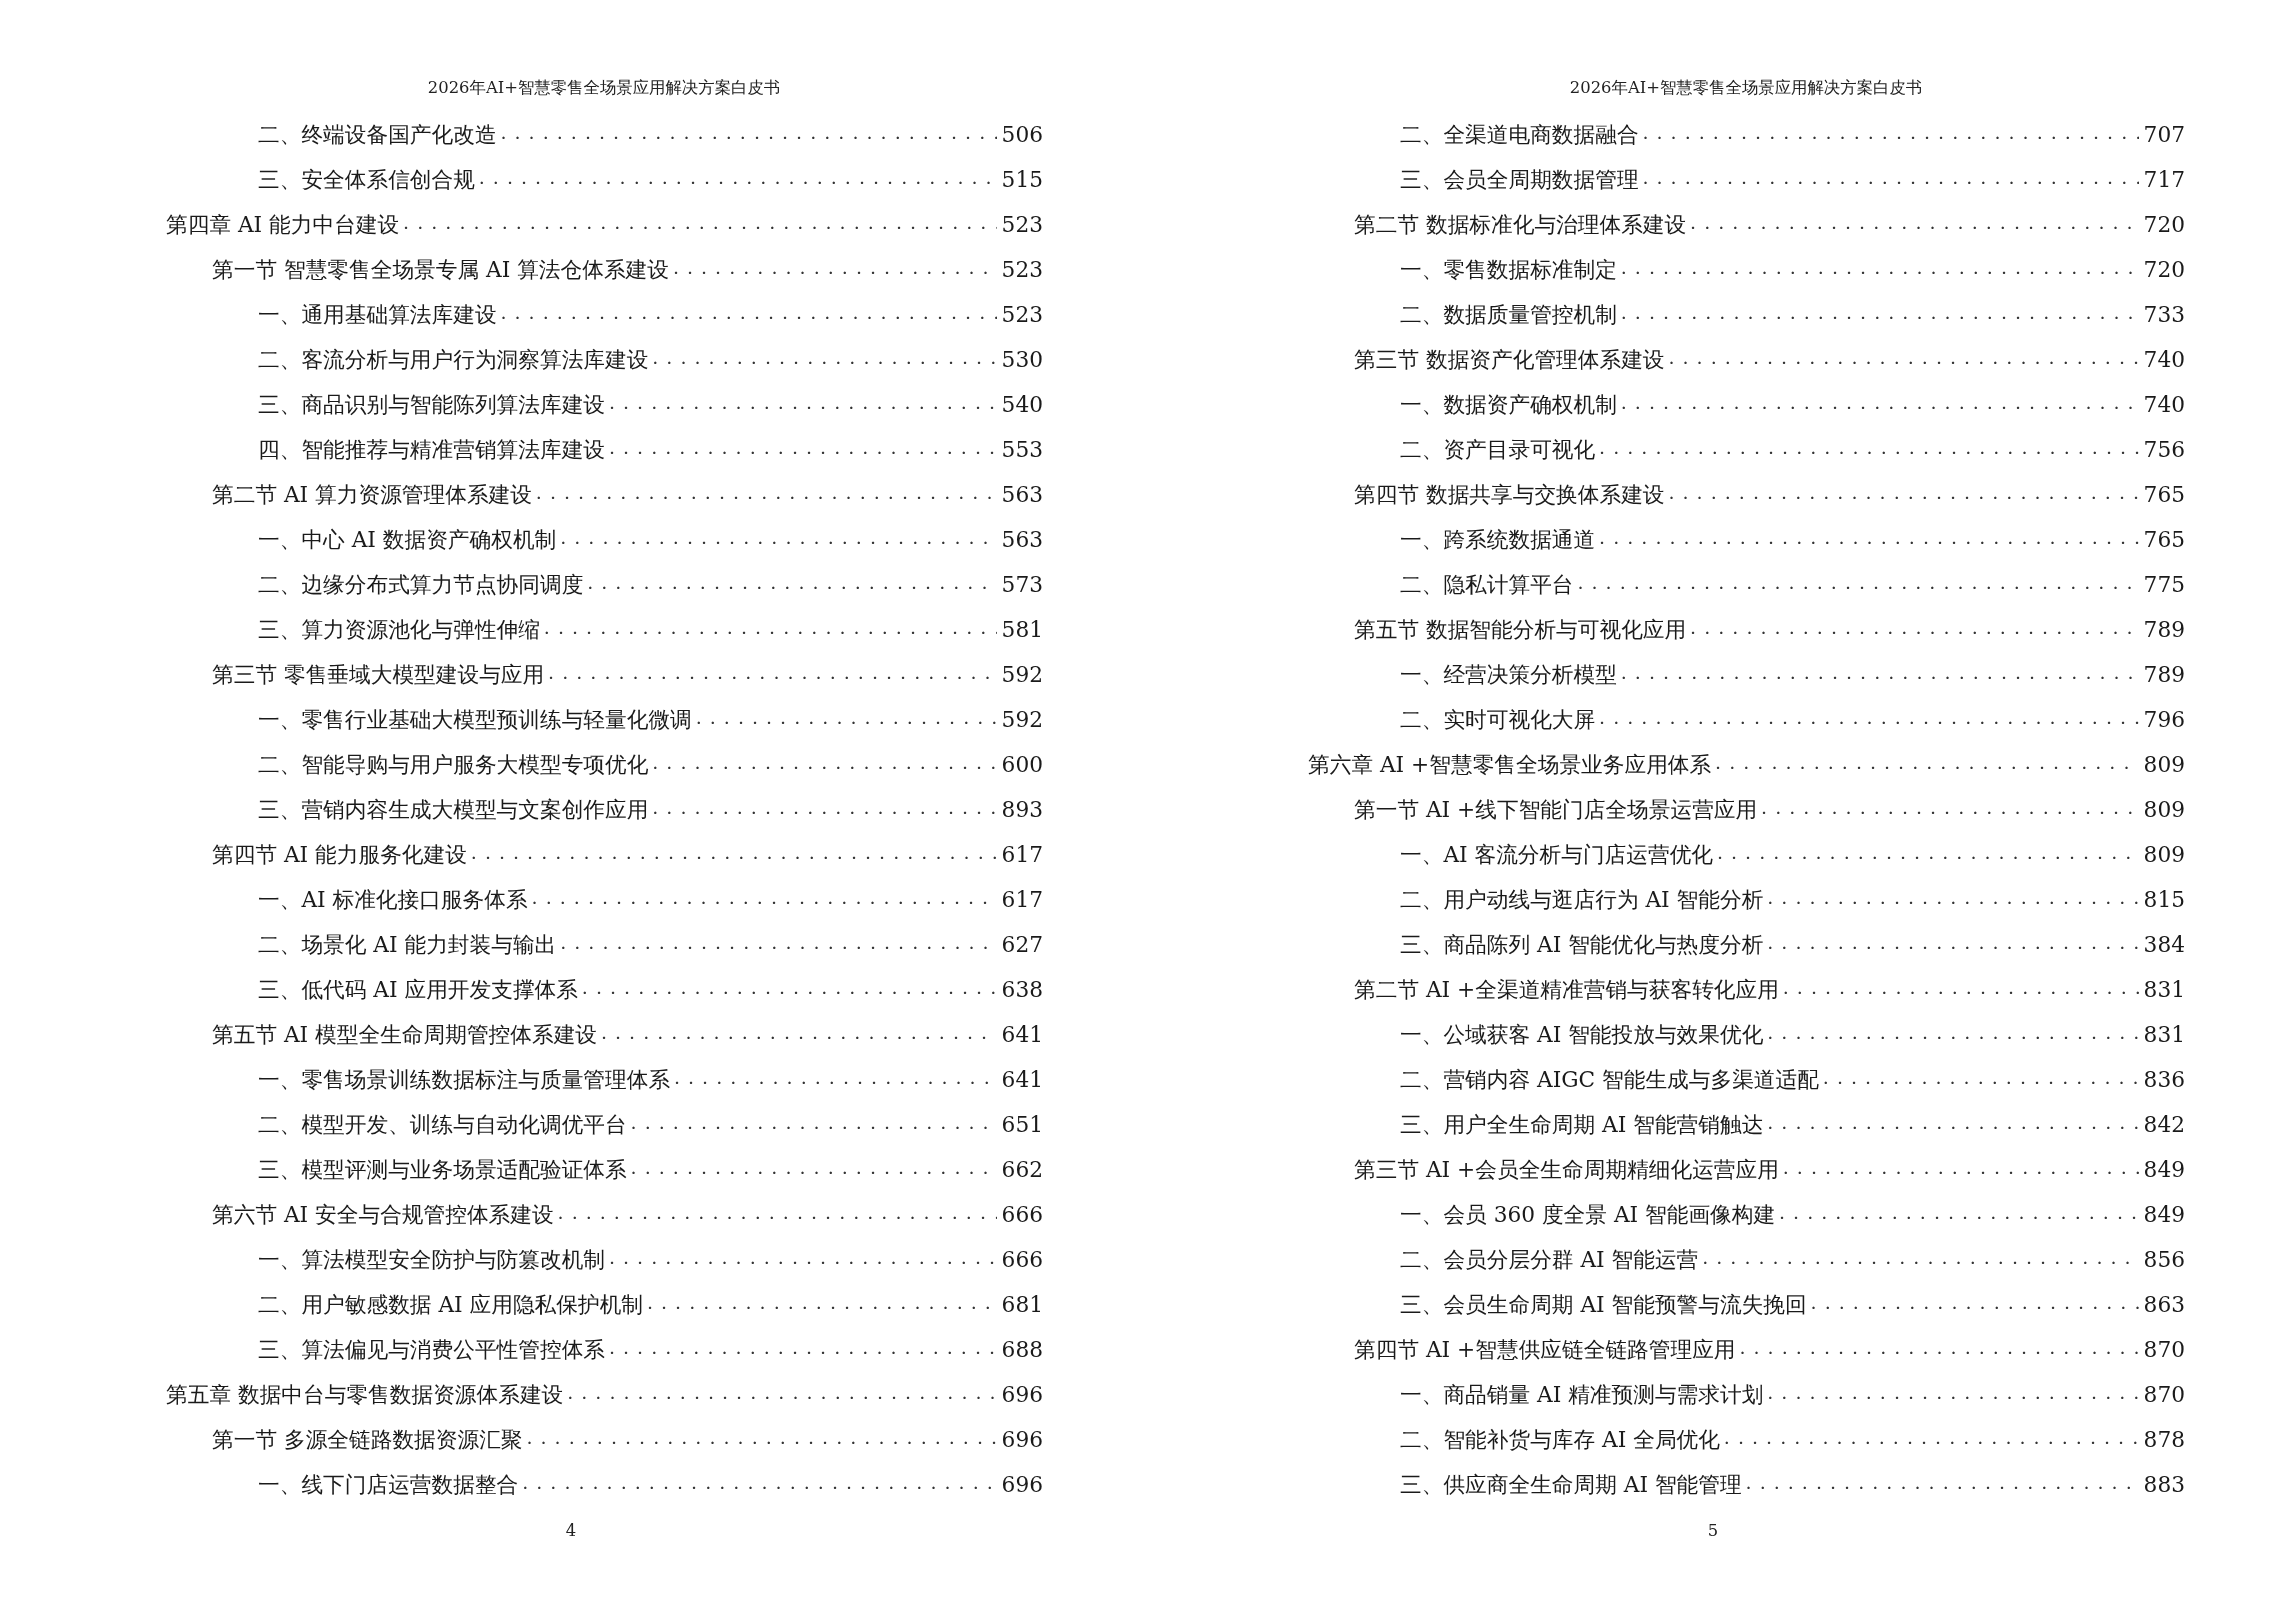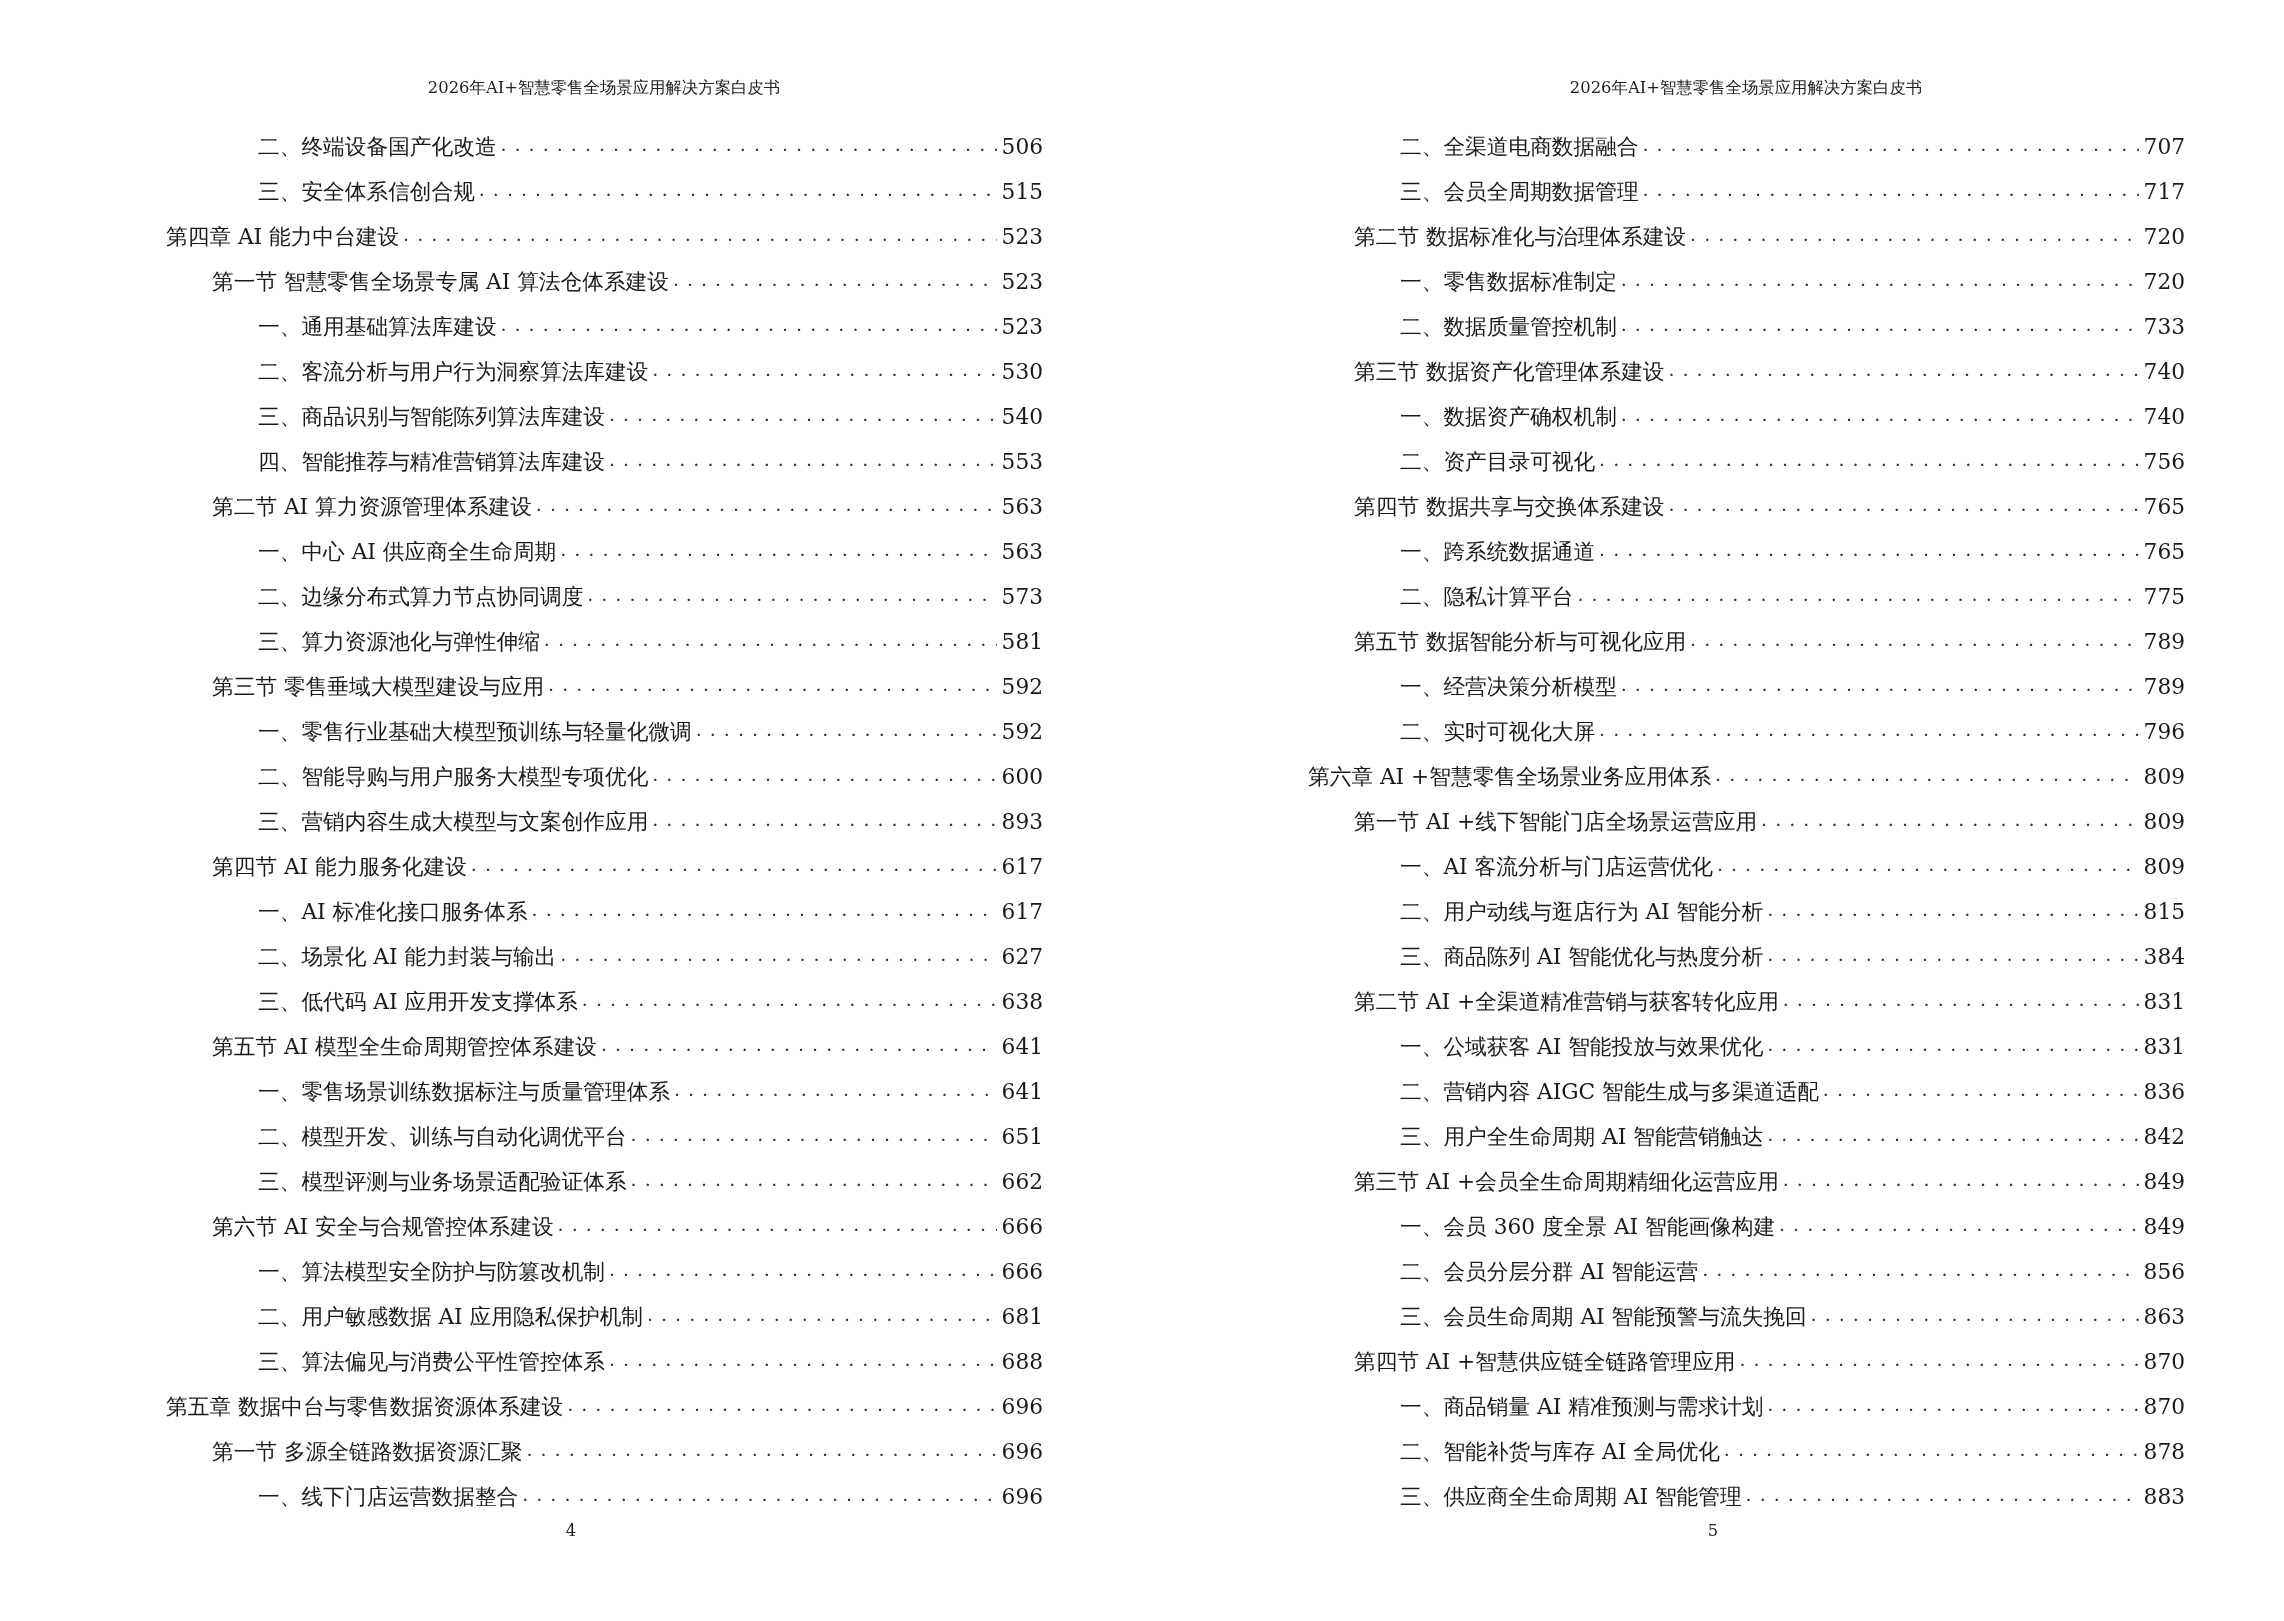--- a/index.html
+++ b/index.html
@@ -3,21 +3,21 @@
 <meta charset="utf-8">
 <style>
   html, body { margin:0; padding:0; background:#ffffff; }
   body { width:2284px; height:1622px; position:relative; overflow:hidden;
          font-family:"DejaVu Serif","Liberation Serif",serif; color:#1a1a1a; }
   .page { position:absolute; top:0; width:1142px; height:1622px; background:#fff; }
   .page.left { left:0; }
   .page.right { left:1142px; }
   .header { position:absolute; top:77px; left:0; width:100%; text-align:center;
             font-size:16.4px; color:#222; letter-spacing:0;padding-left:33px; }
-  .toc { position:absolute; top:124px; }
+  .toc { position:absolute; top:112px; }
   .page.left .toc { left:166px; width:877px; }
   .page.right .toc { left:166px; width:877px; }
   .row { display:flex; align-items:flex-end; height:45px; font-size:21.7px; line-height:45px;
          white-space:nowrap; }
   .row.level-0 { padding-left:0; }
   .row.level-1 { padding-left:46px; }
   .row.level-2 { padding-left:92px; }
   .row .title { flex:0 0 auto; padding-right:3.9px; }
   .row .leader { flex:1 1 auto; overflow:hidden; color:#333; letter-spacing:4.8px; font-size:19px;
                  position:relative; top:-1.9px; }
@@ -70,21 +70,21 @@
         <span class="title">四、智能推荐与精准营销算法库建设</span>
         <span class="leader"></span>
         <span class="pnum">553</span>
       </div>
       <div class="row level-1">
         <span class="title">第二节 AI 算力资源管理体系建设</span>
         <span class="leader"></span>
         <span class="pnum">563</span>
       </div>
       <div class="row level-2">
-        <span class="title">一、中心 AI 供应商全生命周期</span>
+        <span class="title">一、中心 AI 数据资产确权机制</span>
         <span class="leader"></span>
         <span class="pnum">563</span>
       </div>
       <div class="row level-2">
         <span class="title">二、边缘分布式算力节点协同调度</span>
         <span class="leader"></span>
         <span class="pnum">573</span>
       </div>
       <div class="row level-2">
         <span class="title">三、算力资源池化与弹性伸缩</span>

